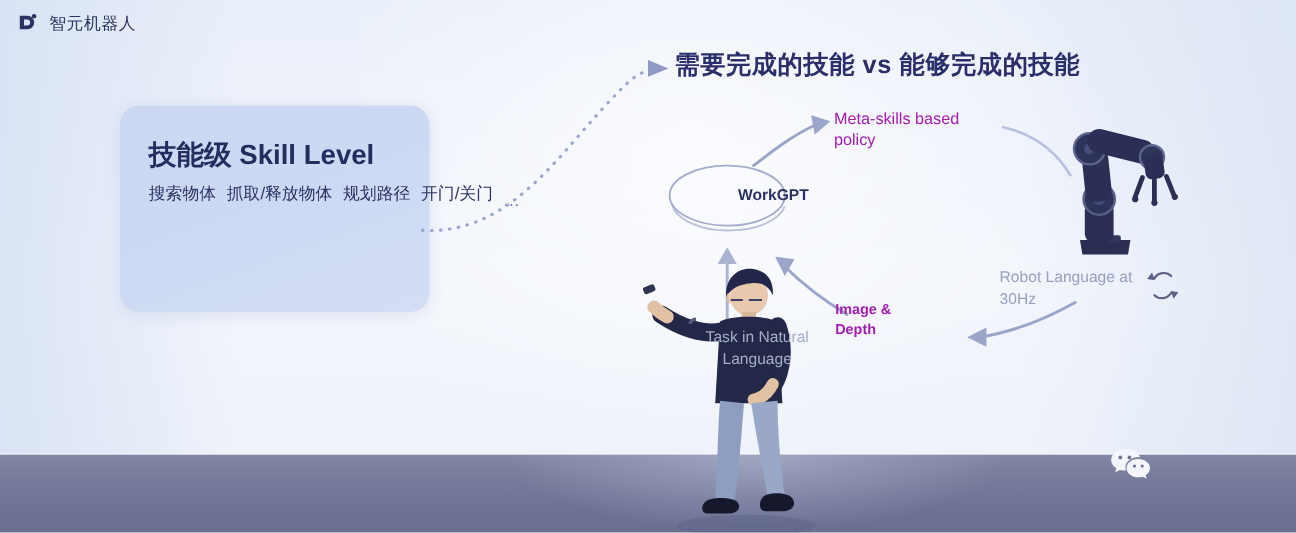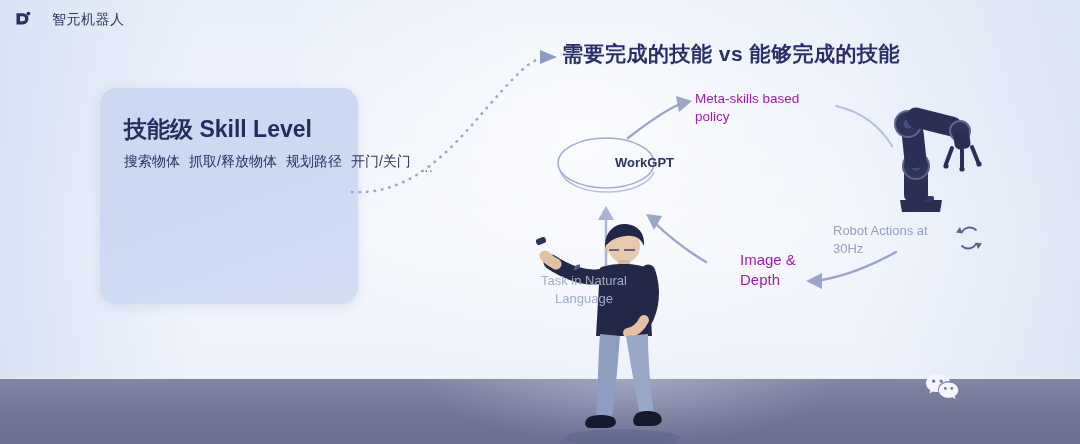--- a/index.html
+++ b/index.html
@@ -58,38 +58,38 @@
     left: 420px; top: 379px; width: 420px; height: 65px;
     background: radial-gradient(ellipse at 50% 0%, rgba(200,206,228,0.45) 0%, rgba(200,206,228,0) 70%);
   }
 
   
   .brand {
     position: absolute;
     left: 14px; top: 10px;
     display: flex;
     align-items: flex-end;
-    gap: 19px;
+    gap: 8px;
   }
   .brand-mark {
     position: relative;
     width: 19px; height: 19px;
   }
   .brand-text {
     font-size: 14px;
     color: #2e3560;
     letter-spacing: 0.5px;
     white-space: nowrap;
   }
 
   
   .skill-card {
     position: absolute;
     left: 100px; top: 88px;
-    width: 258px; height: 216px;
+    width: 258px; height: 172px;
     background: linear-gradient(160deg, #ccd8f2 0%, #cdd9f3 45%, #d3def5 100%);
     border-radius: 16px;
     box-shadow: 0 2px 12px rgba(120,140,190,0.18);
   }
   .skill-title {
     position: absolute;
     left: 24px; top: 26px;
     font-size: 23px;
     font-weight: bold;
     color: #252c5e;
@@ -129,31 +129,31 @@
   
   .dlabel {
     position: absolute;
     color: #a21caf;
     font-size: 13.5px;
     line-height: 1.35;
     white-space: pre-line;
   }
   #label-meta      { left: 695px; top: 90px; }
   #label-taskreplan{ left: 700px; top: 172px; font-size: 15px; }
-  #label-imagedepth{ left: 740px; top: 250px; font-size: 15px; font-weight: 400;}
+  #label-imagedepth{ left: 696px; top: 250px; font-size: 12px; font-weight: 700;}
   .dlabel-faint {
     position: absolute;
     color: #97a0bf;
     font-size: 13px;
     line-height: 1.35;
     white-space: pre-line;
   }
   #label-robot { left: 833px; top: 222px; }
   #label-tasknl {
-    left: 541px; top: 272px;
+    left: 588px; top: 272px;
     text-align: center;
     color: #a4adc9;
     font-size: 13px;
   }
 
   .workgpt-text {
     position: absolute;
     left: 578px; top: 155px;
     width: 96px;
     text-align: right;
@@ -310,21 +310,21 @@
       <path d="M588 418 C 592 414, 610 414, 614 418 C 618 422, 616 428, 606 428 L 590 428 C 584 428, 584 421, 588 418 Z" fill="#16182c"></path>
       <path d="M636 414 C 640 410, 656 410, 660 415 C 664 420, 661 426, 652 426 L 638 426 C 632 426, 632 418, 636 414 Z" fill="#16182c"></path>
     </g>
   </svg>
 
   <div class="workgpt-text">WorkGPT</div>
   <div class="dlabel" id="label-meta">Meta-skills based
 policy</div>
   <div class="dlabel" id="label-imagedepth">Image &amp;
 Depth</div>
-  <div class="dlabel-faint" id="label-robot">Robot Actions at
+  <div class="dlabel-faint" id="label-robot">Robot Language at
 30Hz</div>
   <div class="dlabel-faint" id="label-tasknl">Task in Natural
 Language</div>
 
   <div class="watermark">
     <div>
       <svg width="34" height="28" viewBox="0 0 34 28">
         <path d="M12.5 2.2 C5.9 2.2 1 6.4 1 11.3 c0 2.8 1.7 5.3 4.3 6.9 l-1 3.4 l3.9 -2 c1.3 0.35 2.7 0.5 4.3 0.5 c0.3 0 0.6 0 0.9 -0.02 c-0.3 -0.85 -0.5 -1.7 -0.5 -2.6 c0 -4.9 4.9 -8.6 10.9 -8.6 c0.4 0 0.8 0.02 1.2 0.05 C23.9 5.2 18.8 2.2 12.5 2.2 Z" fill="#f4f6fb"></path>
         <ellipse cx="8.6" cy="9.2" rx="1.6" ry="1.6" fill="#6f7496"></ellipse>
         <ellipse cx="16.2" cy="9.2" rx="1.6" ry="1.6" fill="#6f7496"></ellipse>

